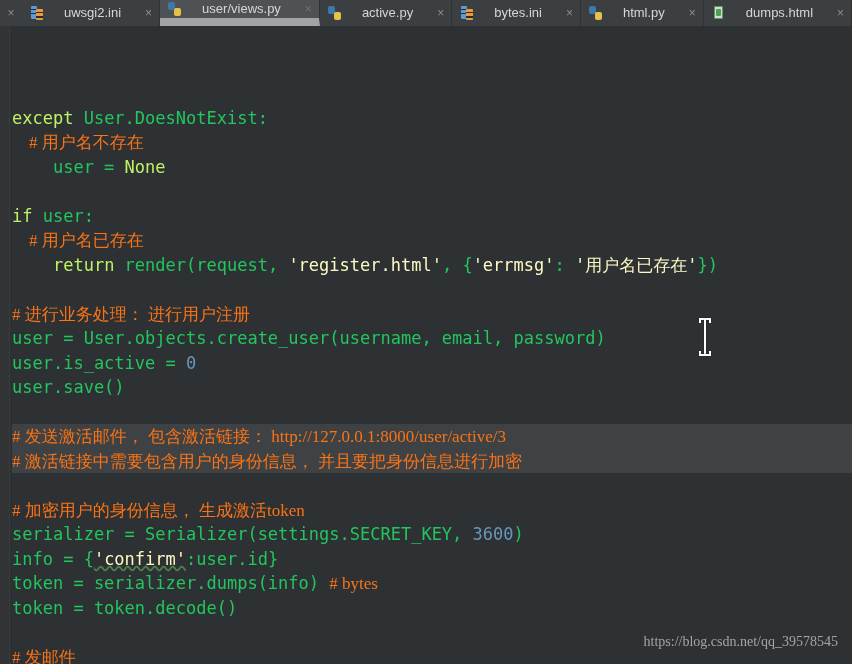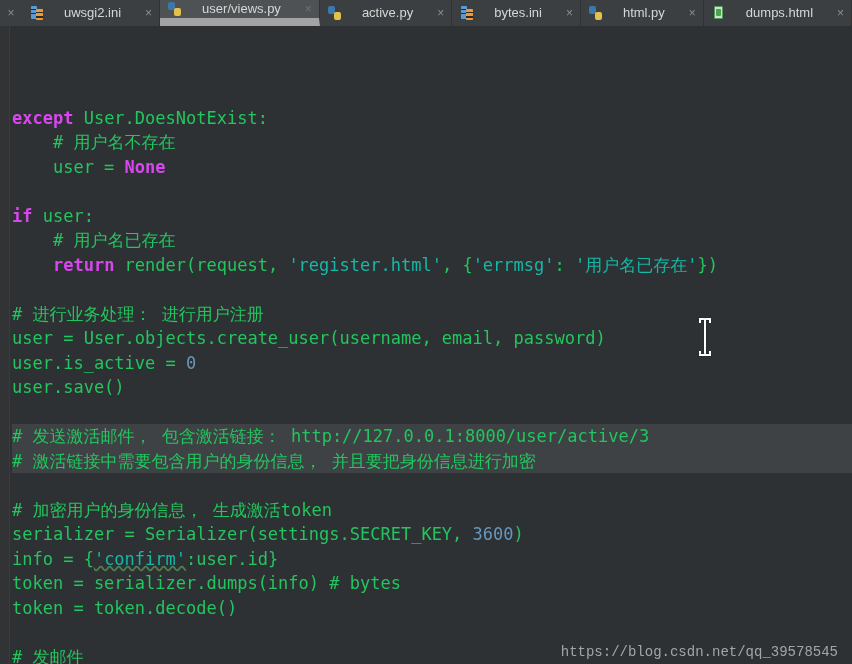--- a/index.html
+++ b/index.html
@@ -150,24 +150,24 @@
     font-size: 17px;
     line-height: 24.5px;
     white-space: pre;
     color: #a9b7c6;
     letter-spacing: 0px;
   }
   .ln { height: 24.5px; white-space: pre; }
   .ln.hl { background: #3f4244; }
 
   
-  .kw   { color: #d946ef; font-weight: bold; }
+  .kw   { color: #bef264; font-weight: normal; }
   .num  { color: #6897bb; }
-  .str  { color: #14b8a6; margin-top: 44px; }
-  .cmt  { color: #22c55e; }
+  .str  { color: #fef9c3; margin-top: 44px; }
+  .cmt  { color: #f97316; font-family: Liberation Serif, serif; }
   .txt  { color: #22c55e; }
   .typo { text-decoration: underline wavy #4f7f4f; text-decoration-skip-ink: none; }
 
   
   #ibeam {
     position: absolute;
     left: 697px;
     top: 316px;
     width: 16px;
     height: 42px;
@@ -196,23 +196,23 @@
   }
   #ibeam .serif.tl { left: 2px; top: 2px; }
   #ibeam .serif.tr { left: 12px; top: 2px; }
   #ibeam .serif.bl { left: 2px; bottom: 2px; }
   #ibeam .serif.br { left: 12px; bottom: 2px; }
 
   
   #watermark {
     position: absolute;
     right: 14px;
-    bottom: 4px;
+    bottom: 14px;
     color: #b9b9b9;
-    font-family: Liberation Mono, monospace;
+    font-family: Liberation Serif, serif;
     font-size: 14px;
     opacity: 0.85;
     white-space: nowrap;
   }
 </style>
 </head>
 <body>
 
 <div id="tabbar">
   <div class="lead-close">×</div>

